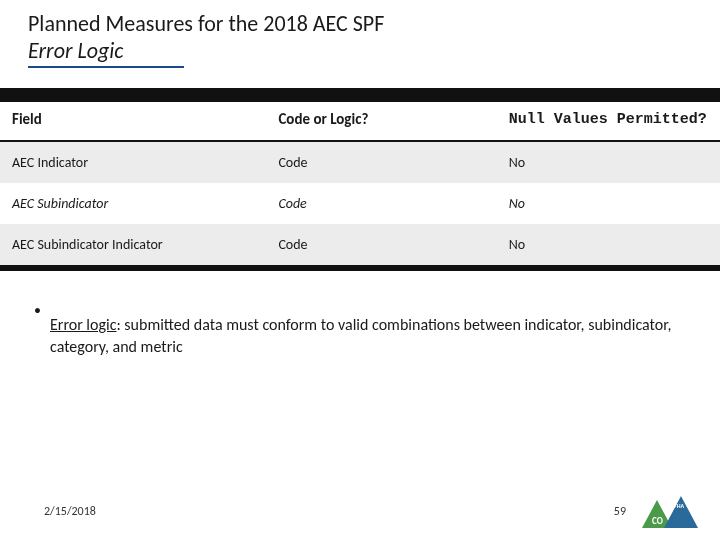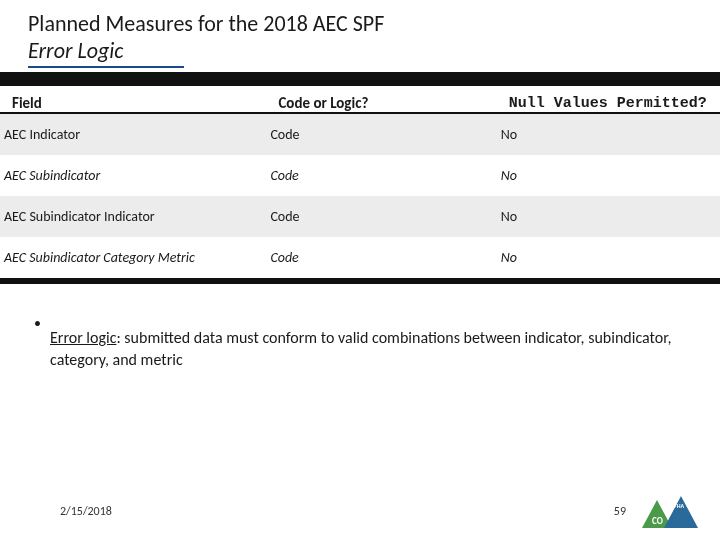--- a/index.html
+++ b/index.html
@@ -5,21 +5,21 @@
   * { margin: 0; padding: 0; box-sizing: border-box; }
   body {
     width: 720px;
     height: 540px;
     font-family: Calibri, Arial, sans-serif;
     background: #ffffff;
     position: relative;
     overflow: hidden;
   }
   .header {
-    padding: 10px 20px 4px 28px;
+    padding: 10px 20px 20px 28px;
   }
   .title-line1 {
     font-size: 22px;
     color: #1a1a1a;
     font-weight: 400;
   }
   .title-line2 {
     font-size: 22px;
     color: #1a1a1a;
     font-style: italic;
@@ -36,28 +36,28 @@
   }
   .table {
     width: 100%;
     border-collapse: collapse;
   }
   .table th {
     text-align: left;
     font-weight: 700;
     font-size: 15px;
     color: #1a1a1a;
-    padding: 8px 10px 0 12px;
+    padding: 8px 10px 12px 12px;
     background: #ffffff;
     border-bottom: 2px solid #111111;
   }
   .table td {
     font-size: 14px;
     color: #1a1a1a;
-    padding: 12px 10px 12px 4px;
+    padding: 12px 10px 12px 12px;
     font-weight: 400;
   }
   .table tr.even td { background: #ececec; }
   .table tr.odd td { background: #ffffff; font-style: italic; }
   .table-bottom-bar {
     background: #111111;
     height: 6px;
     width: 100%;
   }
   .bullet-area {
@@ -79,21 +79,21 @@
   .bullet .bt {
     flex: 1;
     margin-top: 13px;
   }
   .bullet .ul {
     text-decoration: underline;
   }
   .footer {
     position: absolute;
     bottom: 12px;
-    left: 16px;
+    left: 0;
     right: 0;
     padding: 0 22px 0 44px;
     display: flex;
     align-items: center;
     justify-content: space-between;
     font-size: 12px;
     color: #333333;
   }
   .footer .page {
     margin-left: auto;
@@ -135,25 +135,20 @@
     <tr class="odd">
       <td>AEC Subindicator</td>
       <td>Code</td>
       <td>No</td>
     </tr>
     <tr class="even">
       <td>AEC Subindicator Indicator</td>
       <td>Code</td>
       <td>No</td>
     </tr>
-    <tr class="odd">
-      <td>AEC Subindicator Category Metric</td>
-      <td>Code</td>
-      <td>No</td>
-    </tr>
   </tbody>
 </table>
 
 <div class="table-bottom-bar"></div>
 
 <div class="bullet-area">
   <div class="bullet">
     <div class="dot">•</div>
     <div class="bt">
       <span class="ul">Error logic</span><span>: submitted data must conform to valid combinations between indicator, subindicator, category, and metric</span>

